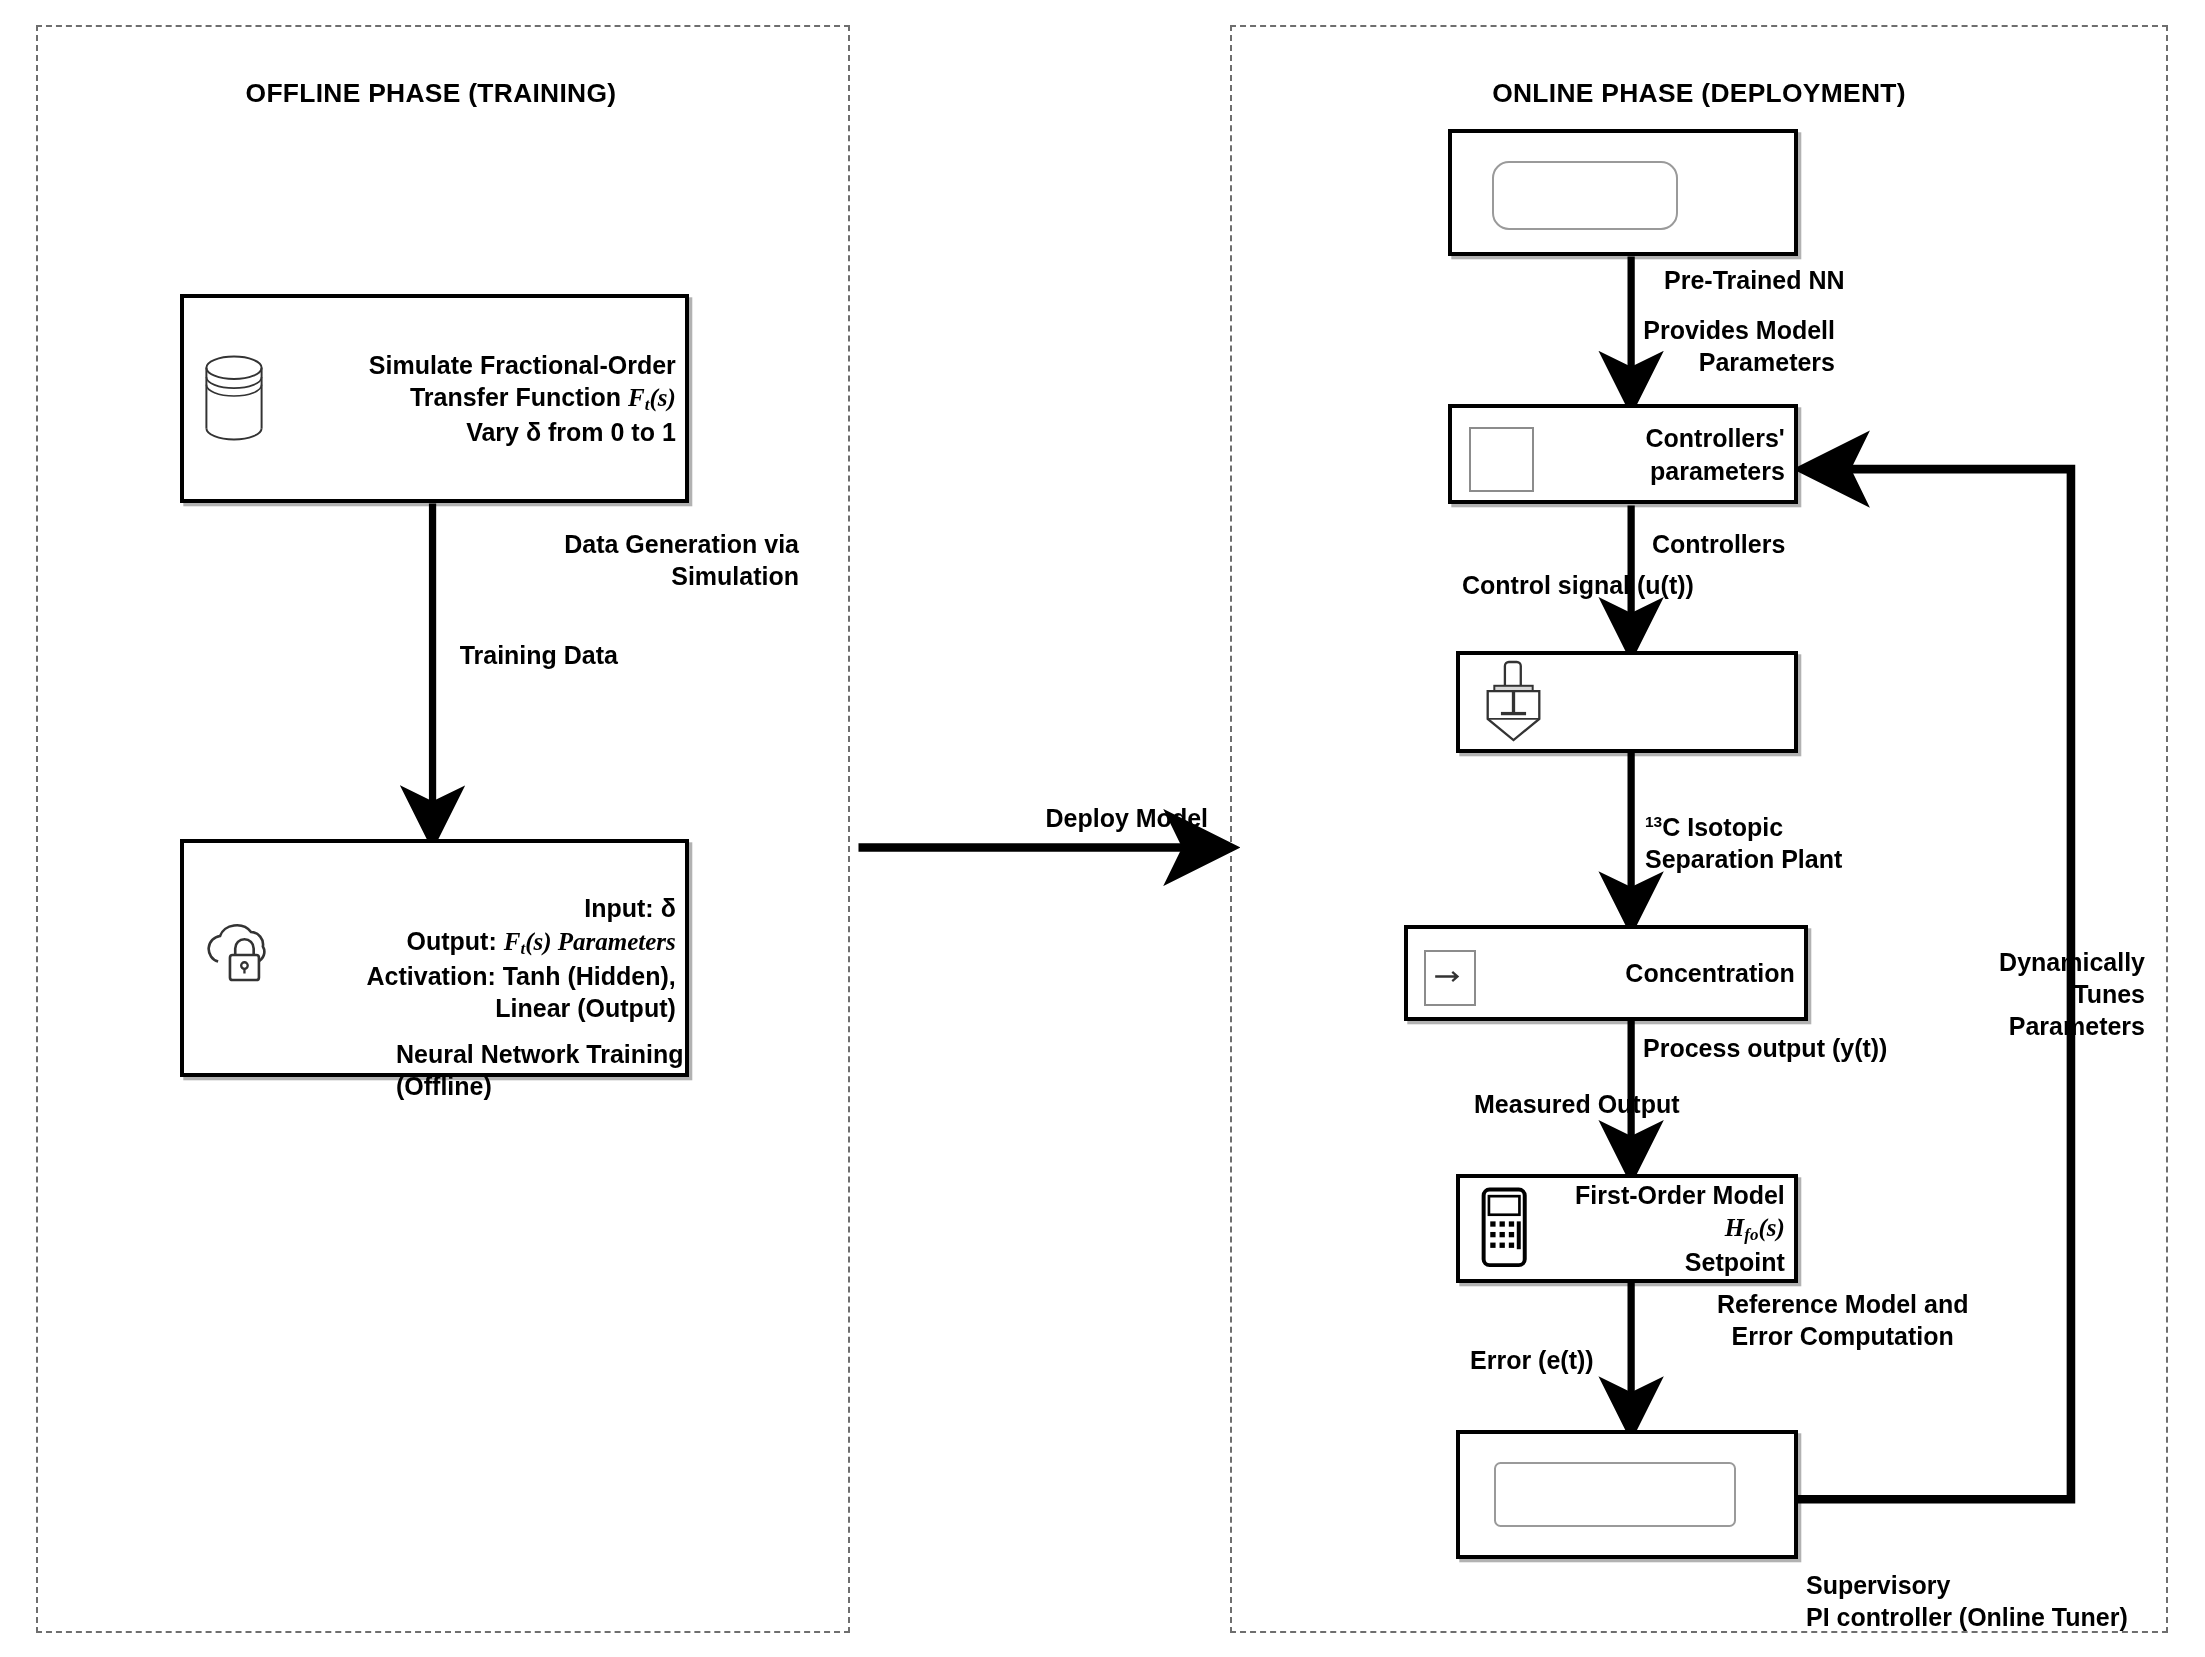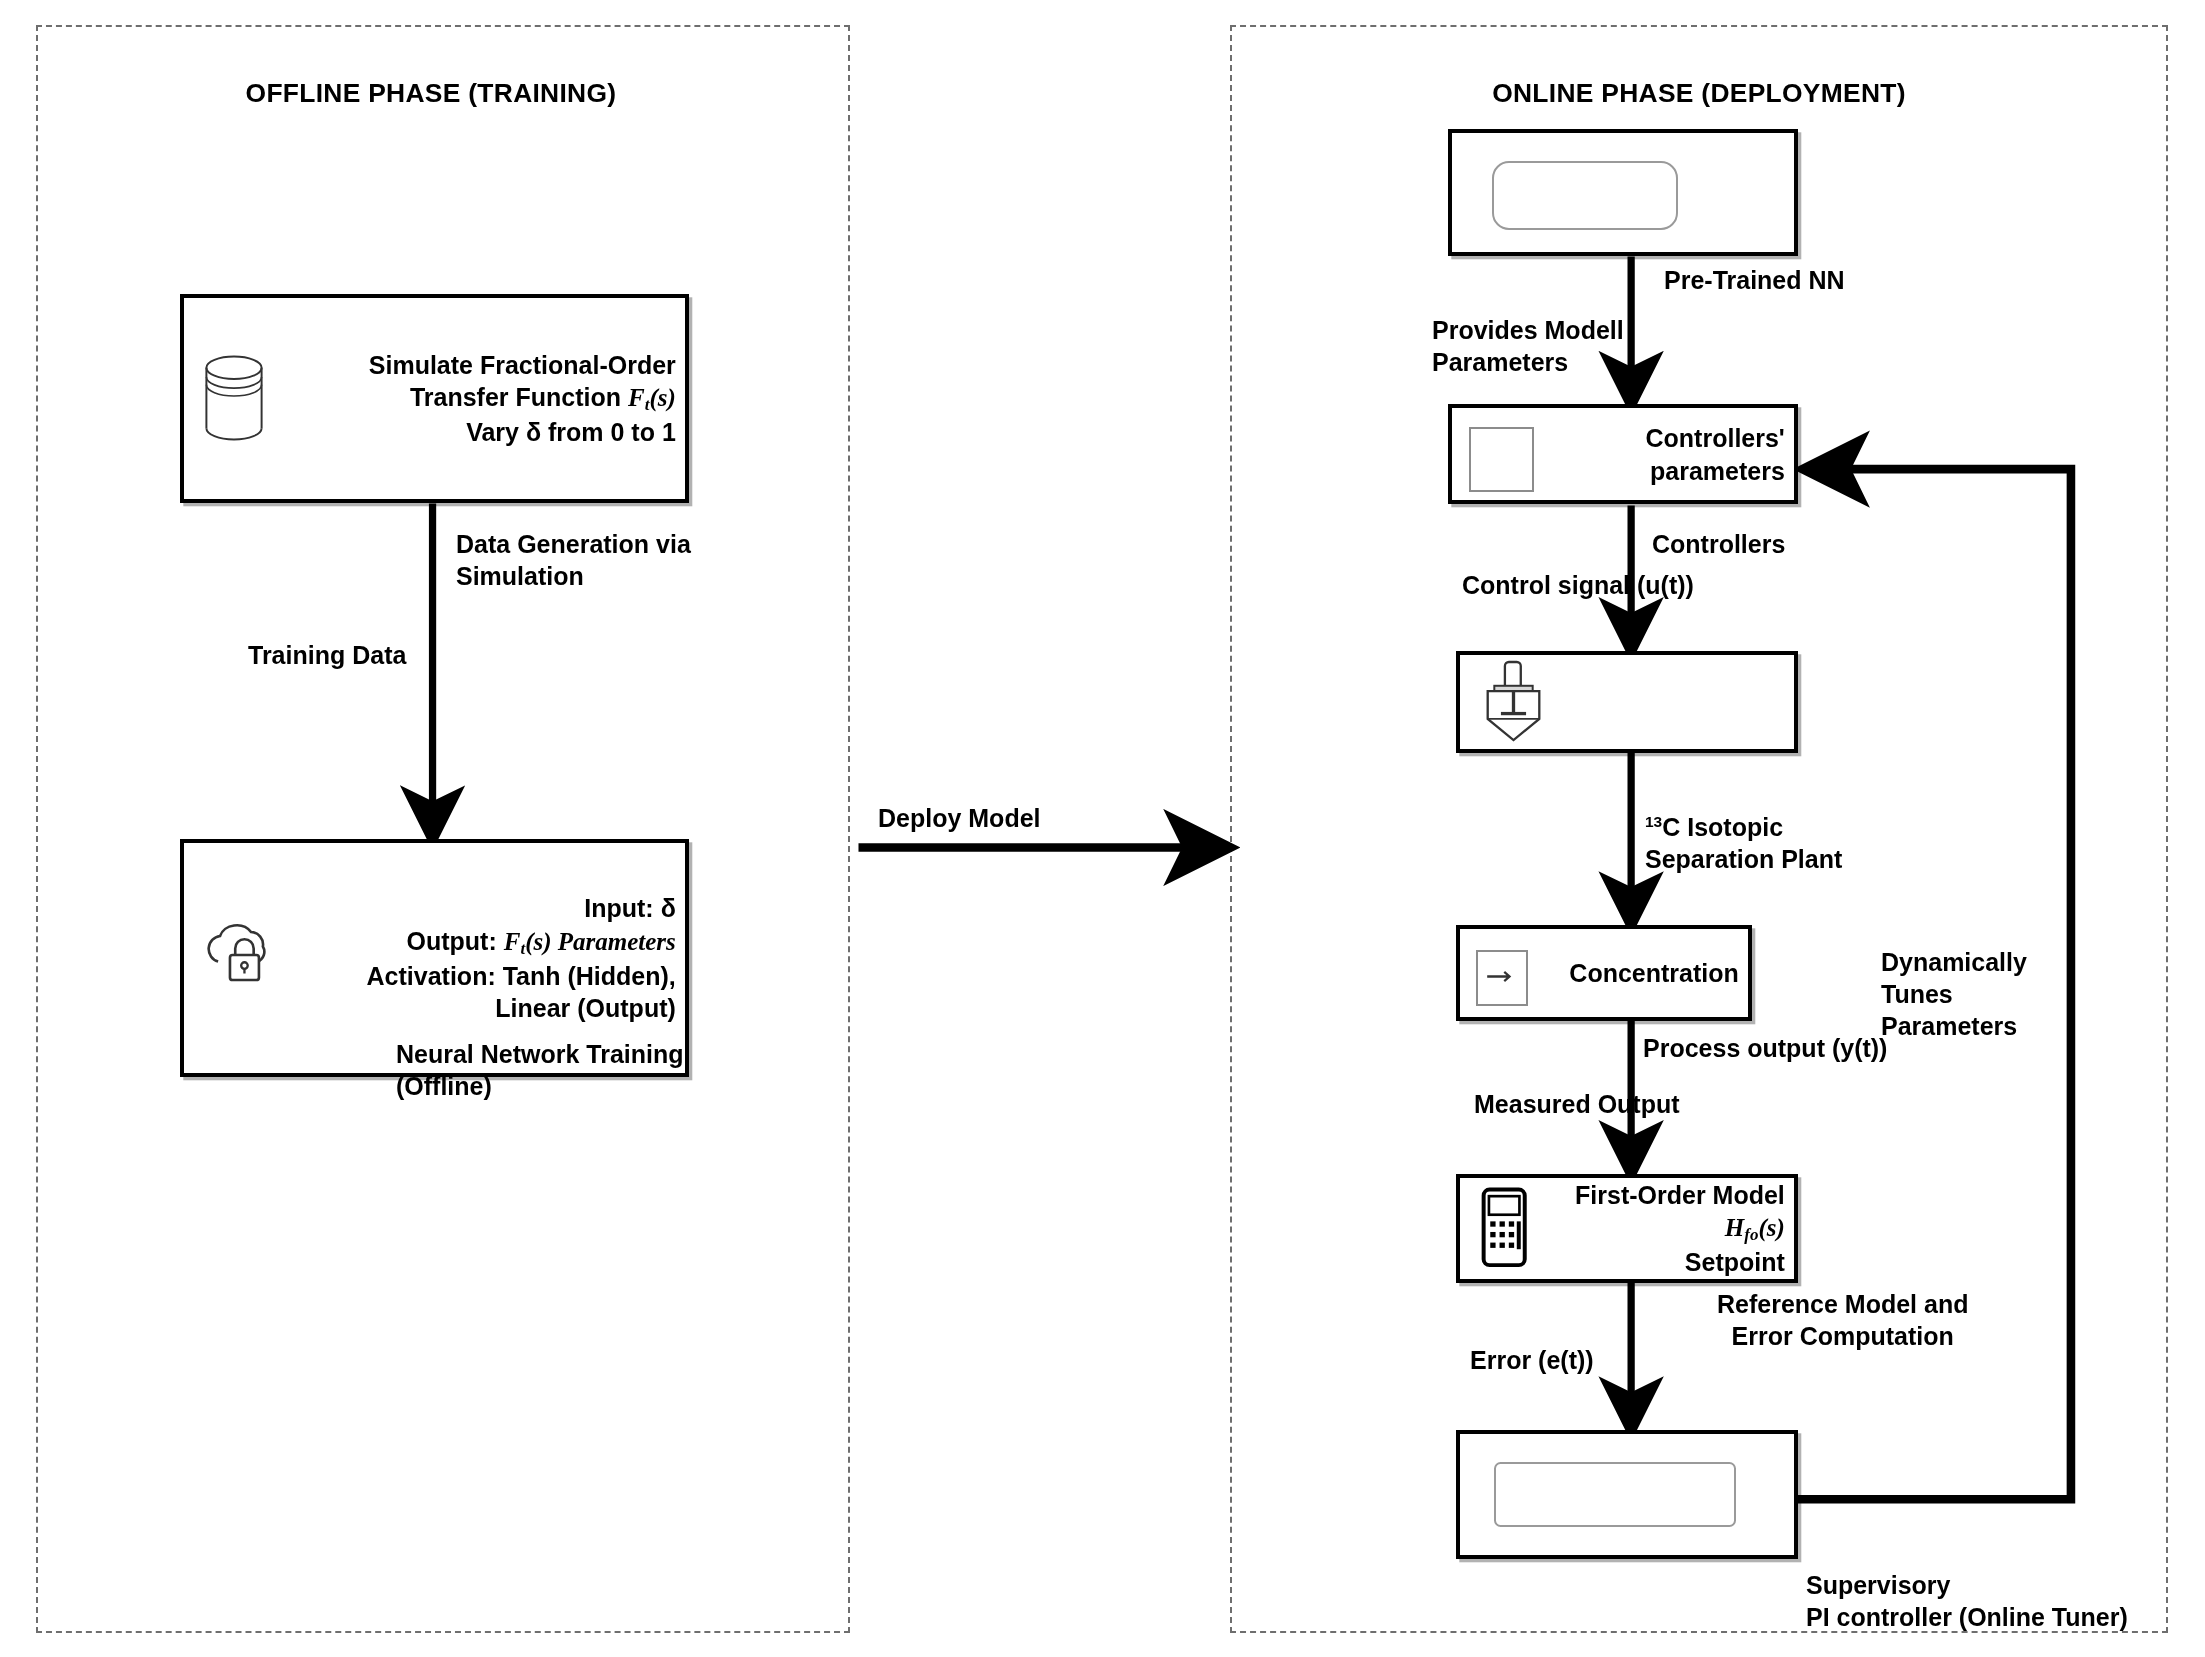--- a/index.html
+++ b/index.html
@@ -52,21 +52,21 @@
     transform:translateY(-50%);
   }
   .lbl{
     position:absolute;
     font-weight:bold;
     font-size:25px;
     line-height:1.28;
     color:#000;
     white-space:nowrap;
   }
-  .lbl.c{ text-align:left; }
+  .lbl.c{ text-align:right; }
   .ital{ font-style:italic; font-family:"Liberation Serif", serif; }
   .sub{ font-size:0.68em; vertical-align:-0.25em; font-style:italic; font-family:"Liberation Serif", serif;}
   .sup{ font-size:0.62em; vertical-align:0.55em; }
   svg.wires{ position:absolute; left:0; top:0; width:2205px; height:1658px; pointer-events:none; }
   .inner-round{
     position:absolute;
     border:2.6px solid #9a9a9a;
     border-radius:17px;
     background:#fff;
   }
@@ -189,21 +189,21 @@
         <path d="M36,84 L74,84" stroke="#333" stroke-width="5"></path>
       </svg>
     </div>
   </div>
 
   <div class="lbl" style="left:1645px;top:763px;margin-top:48px;">
     <div><span class="sup">13</span><span>C Isotopic</span></div>
     <div>Separation Plant</div>
   </div>
 
-  <div class="node" style="left:1456px;top:925px;width:296px;height:96px;">
+  <div class="node" style="left:1404px;top:925px;width:404px;height:96px;">
     <div class="inner-sq" style="left:16px;top:21px;width:48px;height:52px;">
       <svg width="42" height="49" viewBox="0 0 64 74">
         <path d="M14,37 L48,37 M40,30 L48,37 L40,44" fill="none" stroke="#333" stroke-width="3.5"></path>
       </svg>
     </div>
     <div class="node-text">
       <div>Concentration</div>
     </div>
   </div>
 

